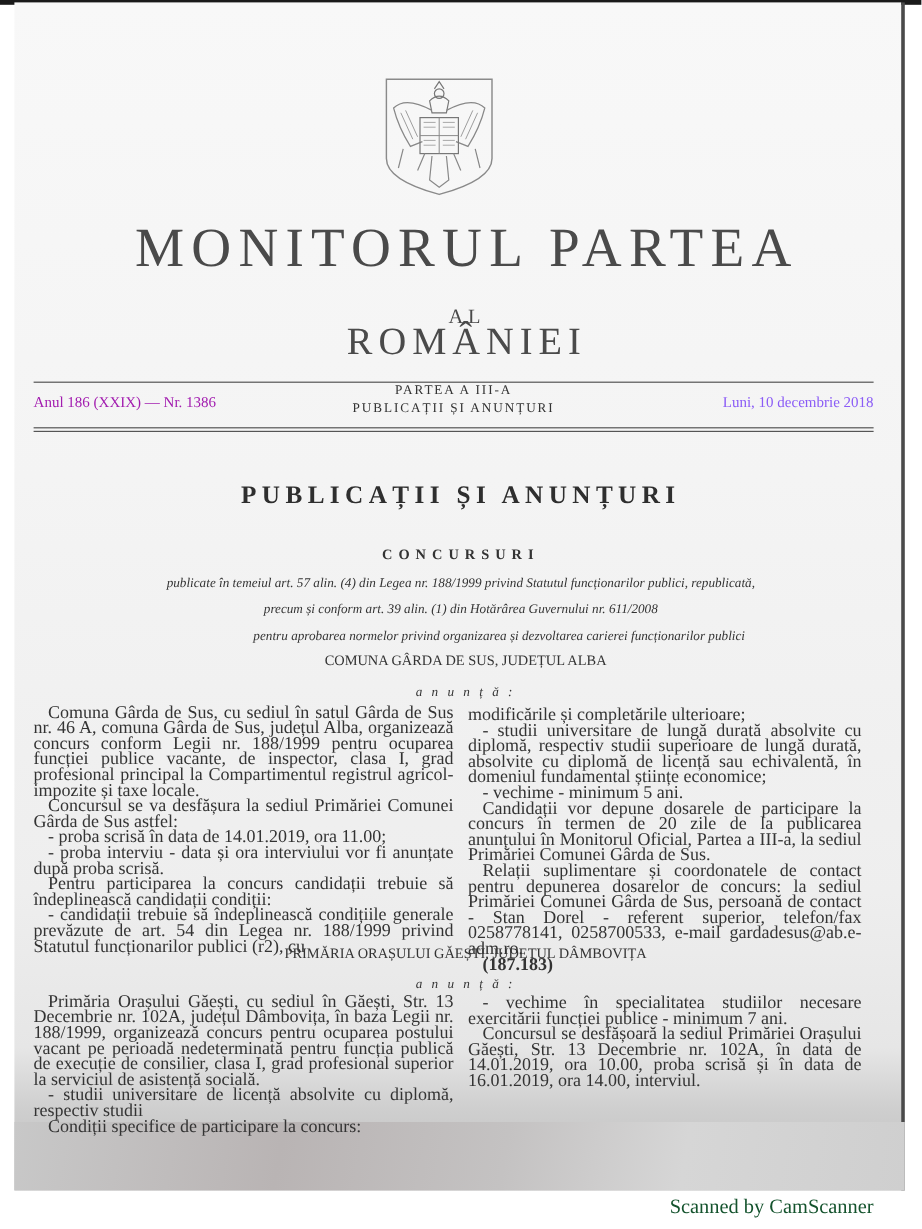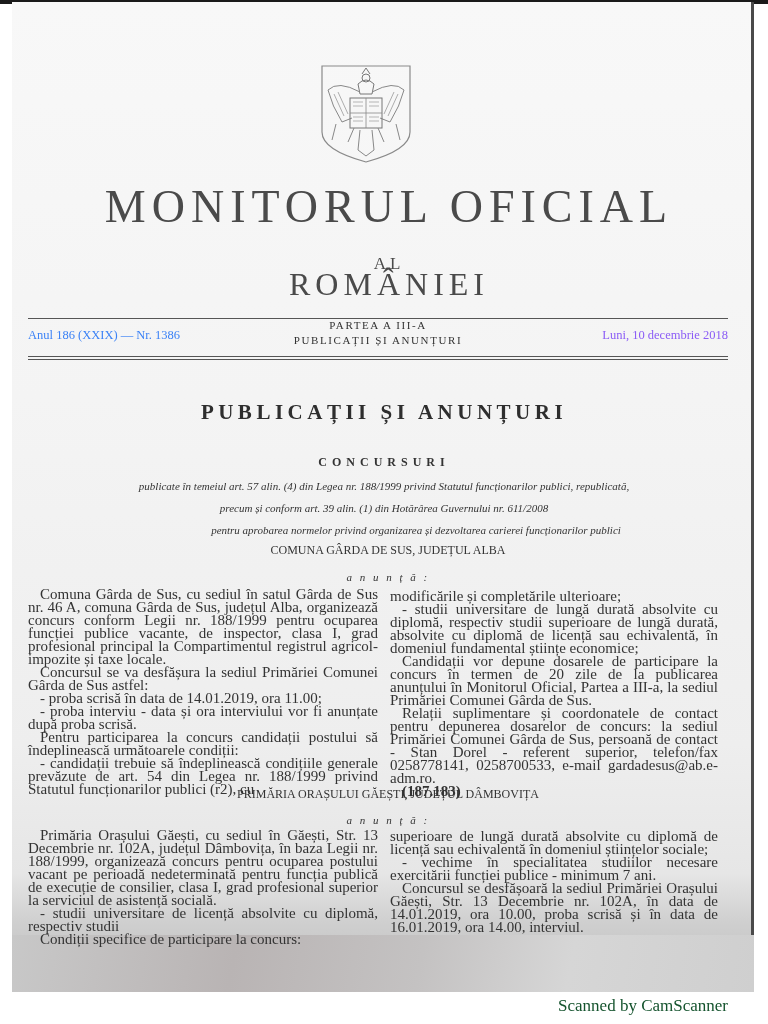--- a/index.html
+++ b/index.html
@@ -34,21 +34,21 @@
   .title {
     position: absolute; left: 0; width: 742px; text-align: center;
     font-family: "Liberation Serif", serif; color: #4a4a4a;
   }
   .t-main { top: 180px; font-size: 46px; letter-spacing: 6px; left: 18px; }
   .t-al { top: 238px; font-size: 17px; letter-spacing: 4px; left: 18px; margin-top: 16px; }
   .t-ro { top: 266px; font-size: 32px; letter-spacing: 5px; left: 18px; }
 
   .rule { position: absolute; left: 28px; width: 700px; height: 1px; background: #555; }
   .issue-row { position: absolute; top: 318px; left: 28px; width: 700px; height: 36px; }
-  .issue-left { position: absolute; left: 0; top: 10px; font-size: 12.5px; color: #3b82f6; }
+  .issue-left { position: absolute; left: 0; top: 10px; font-size: 12.5px; color: #a21caf; }
   .issue-right { position: absolute; right: 0; top: 10px; font-size: 12.5px; color: #8b5cf6; }
   .issue-center { position: absolute; left: 0; right: 0; top: 0; text-align: center; font-size: 11px; letter-spacing: 1.6px; line-height: 15px; color: #333; }
 
   .section-title {
     position: absolute; left: 0; width: 768px; text-align: center;
     top: 400px; font-size: 21px; font-weight: bold; letter-spacing: 4.5px; color: #2e2e2e;
   }
   .concursuri {
     position: absolute; left: 0; width: 768px; text-align: center;
     top: 455px; font-size: 12px; font-weight: bold; letter-spacing: 5px; color: #333;
@@ -99,21 +99,21 @@
   <path d="M54 30 Q76 18 86 28 Q82 44 72 60 L62 56" fill="none" stroke="#888" stroke-width="1"></path>
   <path d="M16 32 L26 54 M20 30 L30 52 M80 32 L70 54 M76 30 L66 52" stroke="#999" stroke-width="0.8"></path>
   <rect x="32" y="36" width="32" height="30" fill="none" stroke="#777" stroke-width="1"></rect>
   <line x1="48" y1="36" x2="48" y2="66" stroke="#888" stroke-width="0.8"></line>
   <line x1="32" y1="51" x2="64" y2="51" stroke="#888" stroke-width="0.8"></line>
   <path d="M35 40 h10 M35 44 h10 M51 40 h10 M51 44 h10 M35 55 h10 M35 59 h10 M51 55 h10 M51 59 h10" stroke="#999" stroke-width="0.7"></path>
   <path d="M36 66 L30 80 M60 66 L66 80 M42 68 L40 88 L48 94 L56 88 L54 68" fill="none" stroke="#888" stroke-width="1"></path>
   <path d="M18 62 L14 78 M78 62 L82 78" stroke="#888" stroke-width="1"></path>
 </svg>
 
-<div class="title t-main">MONITORUL OFICIAL</div>
+<div class="title t-main">MONITORUL PARTEA</div>
 <div class="title t-al">AL</div>
 <div class="title t-ro">ROMÂNIEI</div>
 
 <div class="rule" style="top:318px;"></div>
 <div class="issue-row">
   <span class="issue-left">Anul 186 (XXIX) — Nr. 1386</span>
   <div class="issue-center">
     <div>PARTEA A III-A</div>
     <div>PUBLICAȚII ȘI ANUNȚURI</div>
   </div>
@@ -128,37 +128,37 @@
 <div class="legal l2">precum și conform art. 39 alin. (1) din Hotărârea Guvernului nr. 611/2008</div>
 <div class="legal l3">pentru aprobarea normelor privind organizarea și dezvoltarea carierei funcționarilor publici</div>
 
 <div class="org org1">COMUNA GÂRDA DE SUS, JUDEȚUL ALBA</div>
 <div class="anunta an1">a n u n ț ă :</div>
 <div class="col c1l">
   <p>Comuna Gârda de Sus, cu sediul în satul Gârda de Sus nr. 46 A, comuna Gârda de Sus, județul Alba, organizează concurs conform Legii nr. 188/1999 pentru ocuparea funcției publice vacante, de inspector, clasa I, grad profesional principal la Compartimentul registrul agricol-impozite și taxe locale.</p>
   <p>Concursul se va desfășura la sediul Primăriei Comunei Gârda de Sus astfel:</p>
   <p>- proba scrisă în data de 14.01.2019, ora 11.00;</p>
   <p>- proba interviu - data și ora interviului vor fi anunțate după proba scrisă.</p>
-  <p>Pentru participarea la concurs candidații postului să îndeplinească următoarele condiții:</p>
+  <p>Pentru participarea la concurs candidații trebuie să îndeplinească candidații condiții:</p>
   <p>- candidații trebuie să îndeplinească condițiile generale prevăzute de art. 54 din Legea nr. 188/1999 privind Statutul funcționarilor publici (r2), cu</p>
 </div>
 <div class="col c1r">
   <p class="noind">modificările și completările ulterioare;</p>
   <p>- studii universitare de lungă durată absolvite cu diplomă, respectiv studii superioare de lungă durată, absolvite cu diplomă de licență sau echivalentă, în domeniul fundamental științe economice;</p>
+  <p>- vechime - minimum 5 ani.</p>
   <p>Candidații vor depune dosarele de participare la concurs în termen de 20 zile de la publicarea anunțului în Monitorul Oficial, Partea a III-a, la sediul Primăriei Comunei Gârda de Sus.</p>
   <p>Relații suplimentare și coordonatele de contact pentru depunerea dosarelor de concurs: la sediul Primăriei Comunei Gârda de Sus, persoană de contact - Stan Dorel - referent superior, telefon/fax 0258778141, 0258700533, e-mail gardadesus@ab.e- adm.ro.</p>
   <p class="bold">(187.183)</p>
 </div>
 
 <div class="org org2">PRIMĂRIA ORAȘULUI GĂEȘTI, JUDEȚUL DÂMBOVIȚA</div>
 <div class="anunta an2">a n u n ț ă :</div>
 <div class="col c2l">
   <p>Primăria Orașului Găești, cu sediul în Găești, Str. 13 Decembrie nr. 102A, județul Dâmbovița, în baza Legii nr. 188/1999, organizează concurs pentru ocuparea postului vacant pe perioadă nedeterminată pentru funcția publică de execuție de consilier, clasa I, grad profesional superior la serviciul de asistență socială.</p>
   <p>- studii universitare de licență absolvite cu diplomă, respectiv studii</p>
   <p>Condiții specifice de participare la concurs:</p>
 </div>
 <div class="col c2r">
-  <p class="noind">superioare de lungă durată absolvite cu diplomă de licență sau echivalentă în domeniul științelor sociale;</p>
   <p>- vechime în specialitatea studiilor necesare exercitării funcției publice - minimum 7 ani.</p>
   <p>Concursul se desfășoară la sediul Primăriei Orașului Găești, Str. 13 Decembrie nr. 102A, în data de 14.01.2019, ora 10.00, proba scrisă și în data de 16.01.2019, ora 14.00, interviul.</p>
 </div>
 
 <div class="camscanner">Scanned by CamScanner</div>
 
 </body></html>

